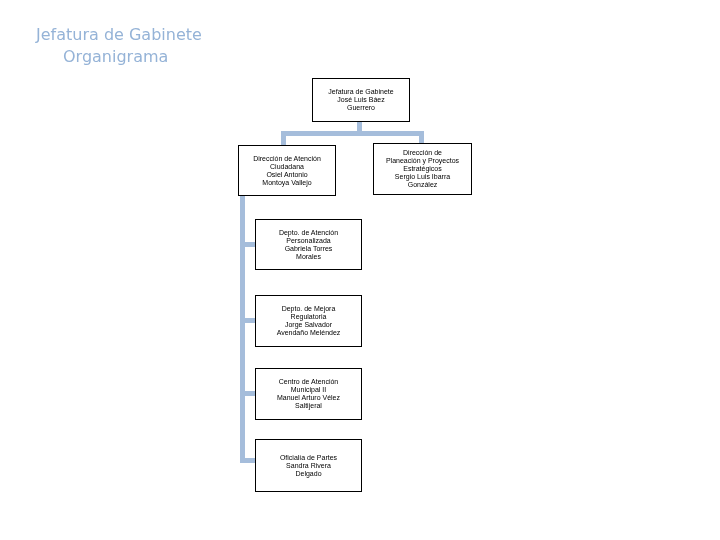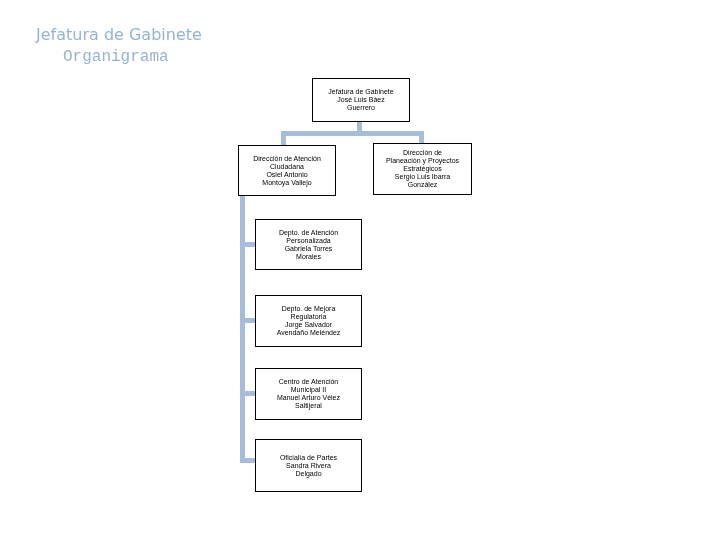--- a/index.html
+++ b/index.html
@@ -20,21 +20,20 @@
     left: 36px;
     top: 24px;
     color: #95B3D7;
     font-family: "DejaVu Sans", sans-serif;
     font-size: 16px;
     line-height: 22px;
     font-weight: 400;
   }
   .slide-title .line2 {
     padding-left: 27px;
-    font-family: Liberation Mono, monospace;
   }
   .node {
     position: absolute;
     box-sizing: border-box;
     border: 1px solid #000000;
     background: #ffffff;
     color: #000000;
     display: flex;
     align-items: center;
     justify-content: center;

